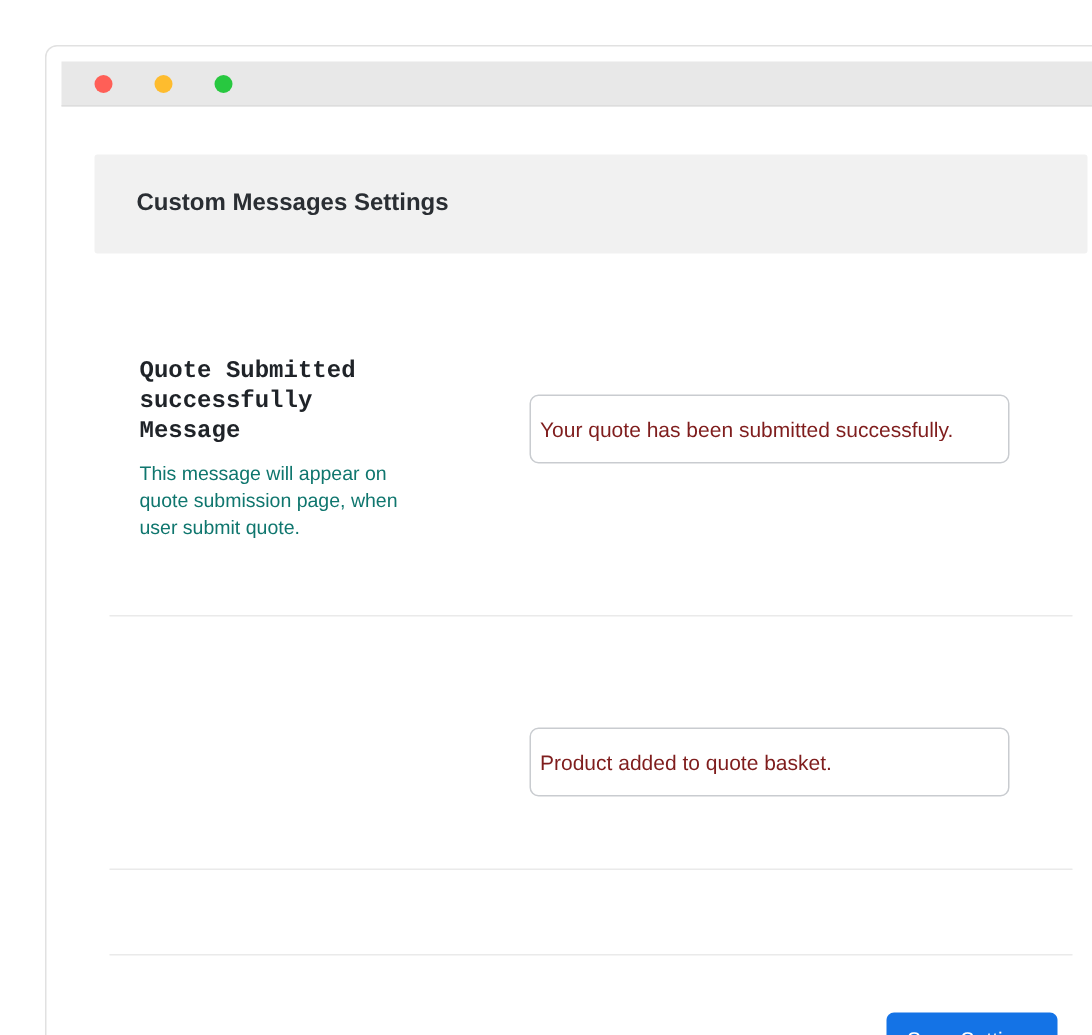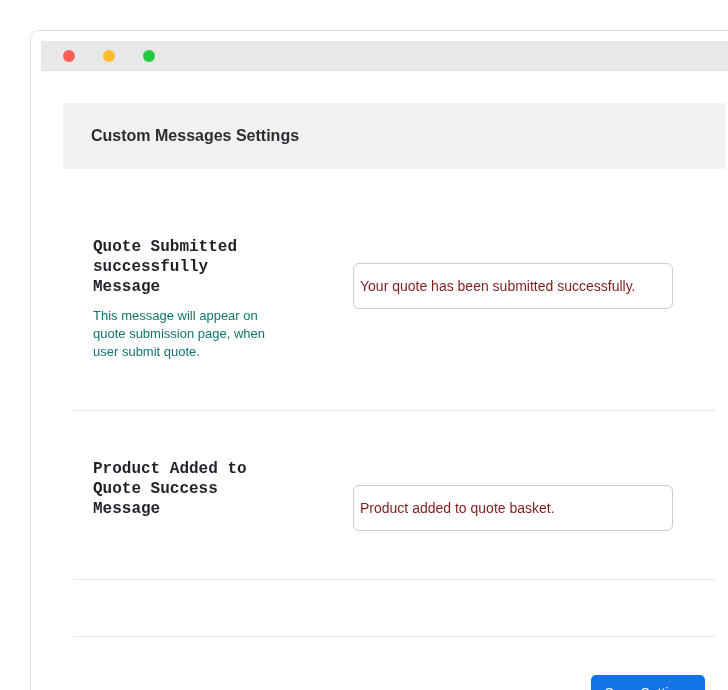--- a/index.html
+++ b/index.html
@@ -142,21 +142,20 @@
           <h2>Quote Submitted successfully Message</h2>
           <p>This message will appear on quote submission page, when user submit quote.</p>
         </div>
         <div class="setting-input-col">
           <input type="text" class="text-input" value="Your quote has been submitted successfully." style="">
         </div>
       </div>
 
       <div class="setting-row">
         <div class="setting-label-col">
-          <h2>Product Added to Quote Success Message</h2>
         </div>
         <div class="setting-input-col">
           <input type="text" class="text-input" value="Product added to quote basket." style="">
         </div>
       </div>
 
       <div class="setting-row">
       </div>
 
       <div class="footer">

